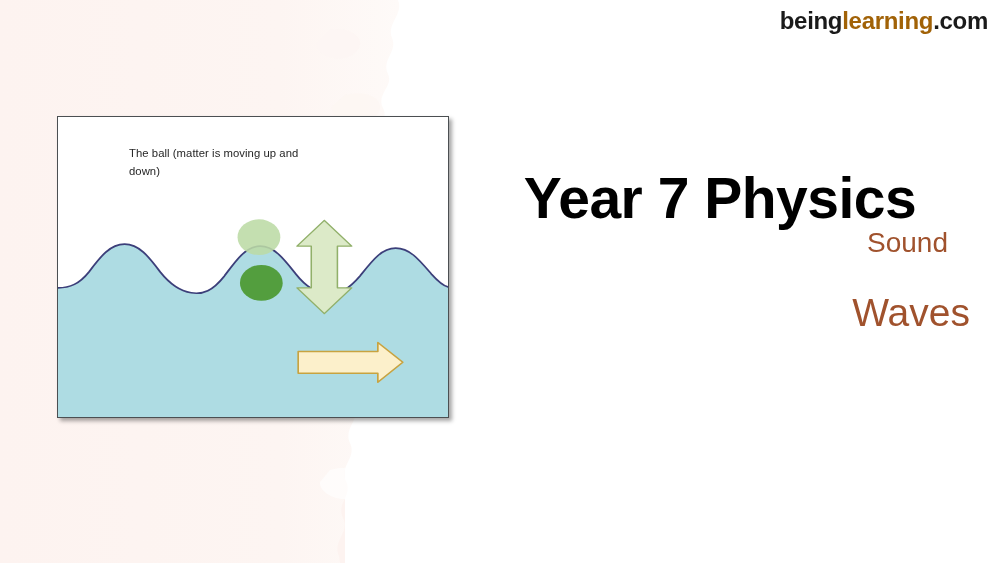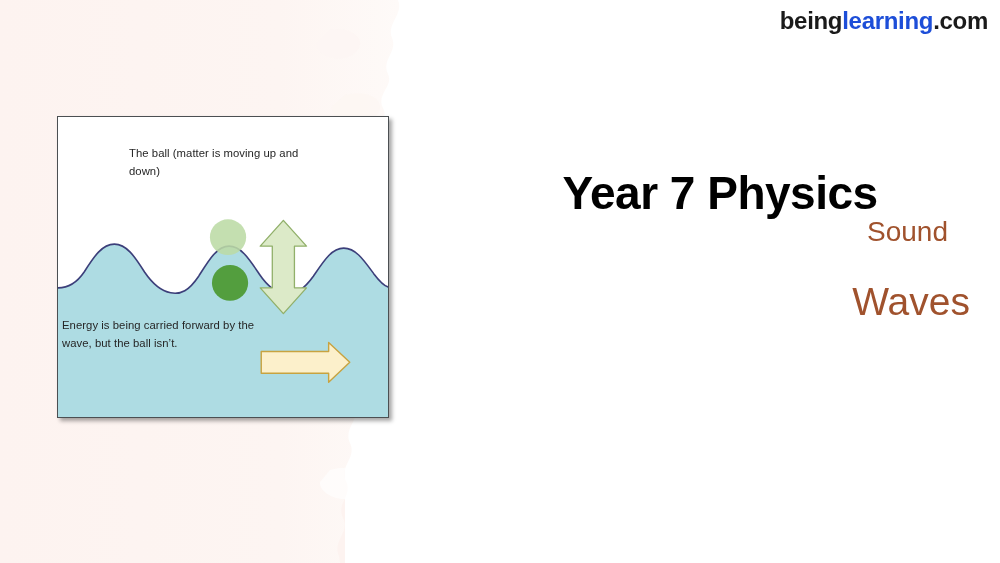--- a/index.html
+++ b/index.html
@@ -39,21 +39,21 @@
     position: absolute;
     left: 0; top: 0;
     width: 470px; height: 563px;
   }
 
   
   .picture-frame {
     position: absolute;
     left: 57px;
     top: 116px;
-    width: 332px;
+    width: 392px;
     height: 302px;
     background: #ffffff;
     border: 1.5px solid #4b4f52;
     box-shadow: 3px 3px 4px rgba(0,0,0,0.35);
     overflow: hidden;
     box-sizing: border-box;
   }
   .picture-canvas {
     position: absolute;
     left: 0; top: 0;
@@ -85,21 +85,21 @@
   .title-block {
     position: absolute;
     left: 470px;
     top: 170px;
     width: 500px;
     text-align: center;
   }
   .title-main {
     font-family: "Liberation Sans", sans-serif;
     font-weight: bold;
-    font-size: 46px;
+    font-size: 57px;
     line-height: 1.0;
     color: #000000;
     letter-spacing: -0.5px;
     margin: 0;
     text-align: center;
   }
   .title-sub {
     font-family: "Liberation Sans", sans-serif;
     font-size: 28px;
     color: #A0522D;
@@ -122,21 +122,21 @@
     position: absolute;
     right: 12px;
     top: 7px;
     font-family: "Liberation Sans", sans-serif;
     font-weight: bold;
     font-size: 24px;
     letter-spacing: -0.3px;
     white-space: nowrap;
   }
   .logo .seg-dark { color: #1a1a1a; }
-  .logo .seg-accent { color: #1d4ed8; text-align: center; }
+  .logo .seg-accent { color: #a16207; text-align: center; }
 </style>
 </head>
 <body>
 
 <div id="slide">
 
   <div class="blush-layer">
     <div class="blush-base"></div>
     <svg class="blush-ragged" viewBox="0 0 470 563" preserveAspectRatio="none">
       <defs>
@@ -237,21 +237,20 @@
                L269,236
                L269,227
                L290,247
                L269,267
                L269,258
                L202,258 Z"></path>
     </svg>
 
     <div class="fig-text top">The ball (matter is moving up and down)</div>
 
-    <div class="fig-text bottom">Energy is being carried forward by the wave, but the ball isn’t.</div>
   </div>
 
   <div class="title-block">
     <div class="title-main">Year 7 Physics</div>
     <div class="title-sub">Sound</div>
     <div class="title-topic">Waves</div>
   </div>
 
   <div class="logo"><span class="seg-dark">being</span><span class="seg-accent">learning</span><span class="seg-dark">.com</span></div>
 

